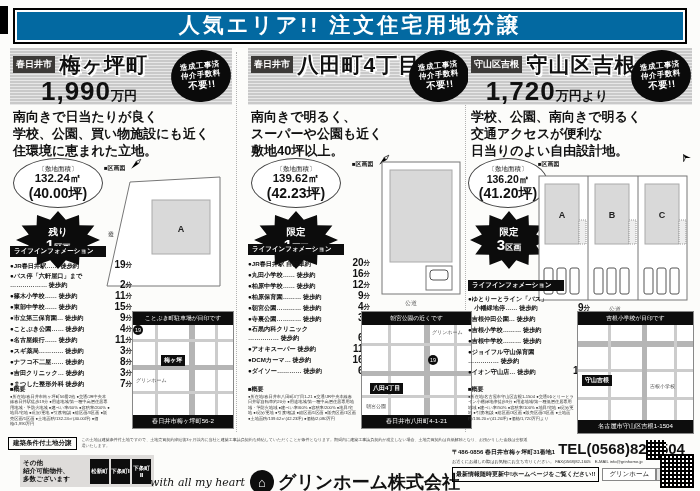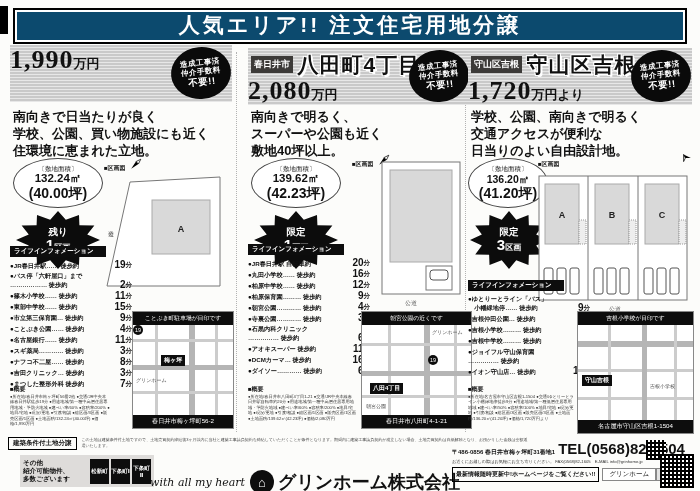--- a/index.html
+++ b/index.html
@@ -1,34 +1,34 @@
 <!DOCTYPE html>
 <html><head>
 <meta charset="utf-8">
 <style>
   html,body{margin:0;padding:0;background:#fff;}
   .page{position:relative;width:700px;height:491px;background:#fcfcfa;overflow:hidden;
         font-family:"Liberation Sans","DejaVu Sans",sans-serif;color:#111;}
   
-  .banner{position:absolute;left:13px;top:8px;width:670px;height:32px;background:#0c4a6e;
+  .banner{position:absolute;left:13px;top:8px;width:670px;height:32px;background:#0369a1;
           border:2px solid #000;box-shadow:inset 0 0 0 2px #fff;color:#fff;font-size:21px;
           font-weight:bold;text-align:center;line-height:30px;letter-spacing:3px;}
   .corner-mark{position:absolute;left:0;top:6px;width:8px;height:28px;background:#000;}
   .vsep{position:absolute;top:52px;height:380px;border-left:1px dotted #b3b3b3;}
   .v1{left:236px}.v2{left:465px}
   
   .col{position:absolute;top:48px;width:222px;height:390px;}
   .c1{left:10px}.c2{left:248px}.c3{left:468px;width:224px}
   .lhead{position:relative;height:57px;background:repeating-linear-gradient(180deg,#c9c9c9 0 2px,#e7e7e7 2px 3px);}
   .lh-row{padding:3px 0 0 3px;white-space:nowrap;}
   .city{display:inline-block;background:#3c3a38;color:#fff;font-size:9px;font-weight:bold;
         padding:2px 3px;vertical-align:5px;}
   .lname{font-size:21px;font-weight:900;letter-spacing:1px;
          text-shadow:-1px -1px 0 #fff,1px -1px 0 #fff,-1px 1px 0 #fff,1px 1px 0 #fff,2px 2px 0 #fff;}
-  .price-row{width:158px;text-align:left;font-family:Liberation Serif, serif;margin-top:-3px;white-space:nowrap;}
+  .price-row{width:158px;text-align:center;font-family:Liberation Sans, sans-serif;margin-top:-3px;white-space:nowrap;}
   .price{font-size:26px;font-weight:bold;letter-spacing:1px;}
   .punit{font-size:13px;font-weight:bold;}
   .psuf{font-size:13px;font-weight:bold;}
   .psuf:empty{display:none;}
   .badge{position:absolute;right:1px;top:2px;width:60px;height:52px;background:#0a0a0a;border-radius:50%;
          color:#fff;display:flex;flex-direction:column;align-items:center;justify-content:center;
          line-height:1.2;transform:rotate(-6deg);text-align:center;}
   .badge span{font-size:7.5px;font-weight:bold;letter-spacing:.5px;}
   .badge .b3{font-size:9.5px;}
   .desc{position:absolute;left:3px;top:61px;width:218px;font-size:13px;font-weight:bold;
@@ -128,20 +128,24 @@
 <body>
 
 <div class="page">
   <div class="corner-mark"></div>
   <div class="banner">人気エリア!! 注文住宅用地分譲</div>
   <div class="vsep v1"></div>
   <div class="vsep v2"></div>
 
   <section class="col c1">
     <div class="lhead">
+      <div class="lh-row">
+        <span class="city">春日井市</span>
+        <span class="lname">梅ヶ坪町</span>
+      </div>
       <div class="price-row">
         <span class="price">1,990</span><span class="punit">万円</span>
       </div>
       <div class="badge">
         <span>造成工事済</span>
         <span>仲介手数料</span>
         <span class="b3">不要!!</span>
       </div>
     </div>
     <div class="desc">南向きで日当たりが良く
@@ -260,23 +264,20 @@
       <span class="out-h">■概要</span>
       <span class="out-t">●所在地/春日井市梅ヶ坪町56番2他 ●交通/JR中央本線春日井駅徒歩19分 ●用途地域/第一種中高層住居専用地域・準防火地域 ●建ぺい率/60% ●容積率/200% ●地目/宅地 ●現況/更地 ●引渡/相談 ●総区画/3区画 ●販売区画/1区画 ●土地面積/132.24㎡(40.00坪) ●価格/1,990万円</span>
     </div>
   </section>
 
   <section class="col c2">
     <div class="lhead">
       <div class="lh-row">
         <span class="city">春日井市</span>
         <span class="lname">八田町4丁目</span>
-      </div>
-      <div class="price-row">
-        <span class="price">2,080</span><span class="punit">万円</span>
       </div>
       <div class="badge">
         <span>造成工事済</span>
         <span>仲介手数料</span>
         <span class="b3">不要!!</span>
       </div>
     </div>
     <div class="desc">南向きで明るく、
 スーパーや公園も近く
 敷地40坪以上。</div>

